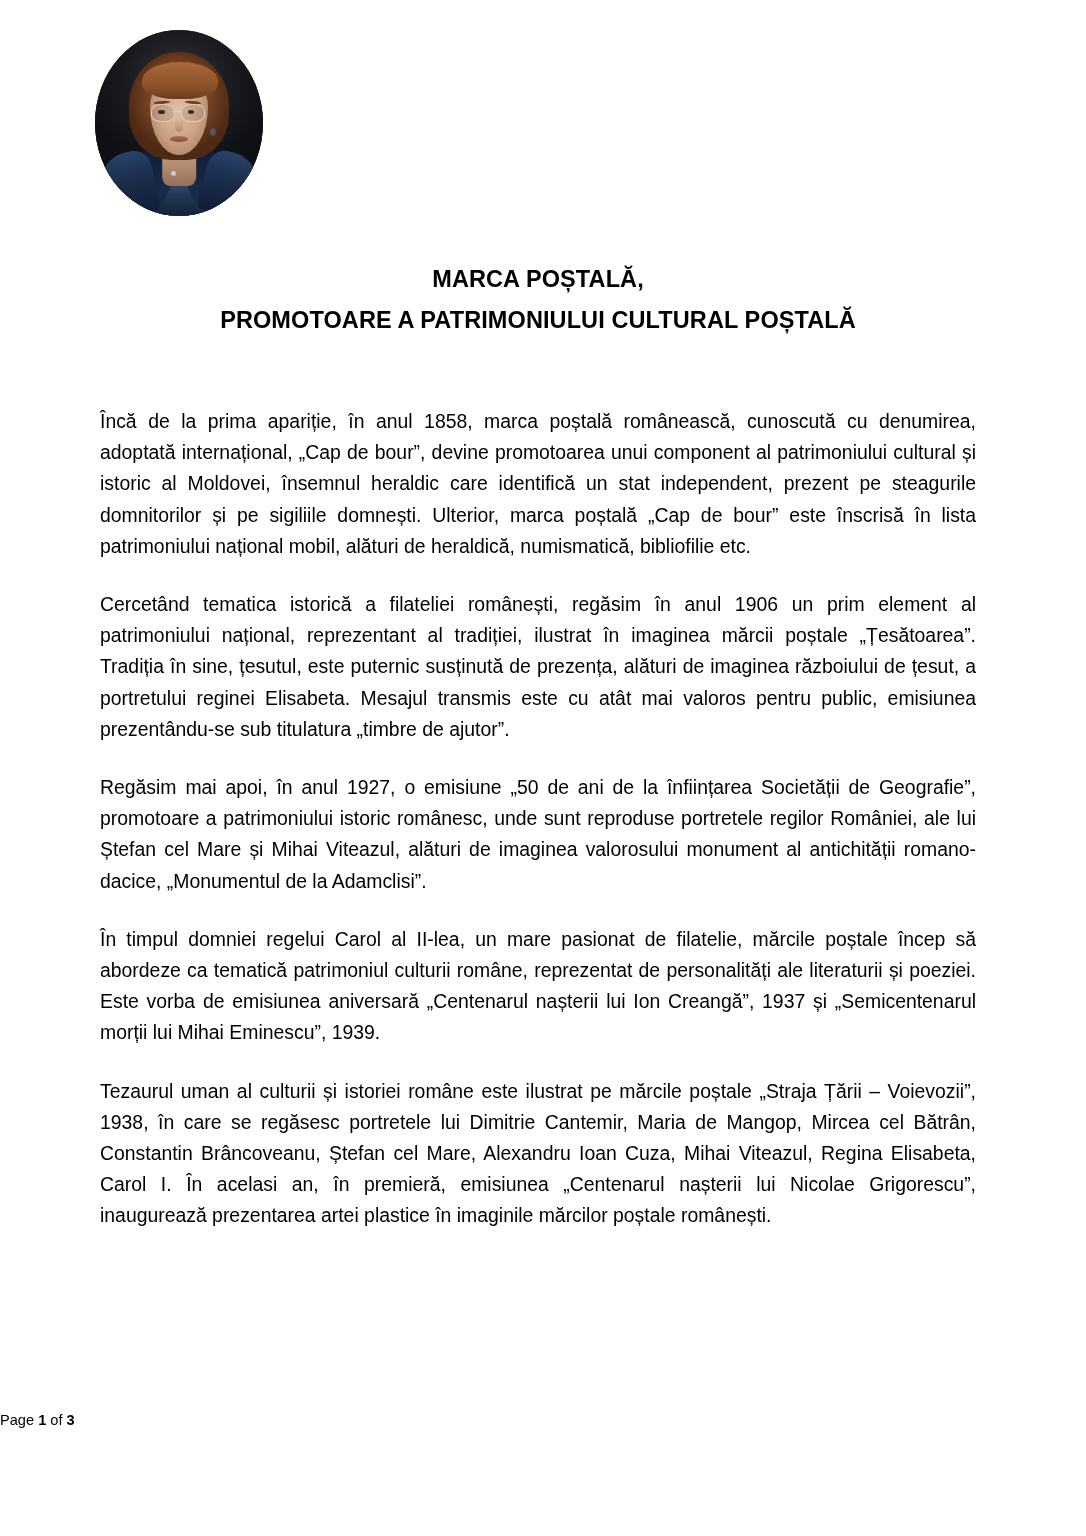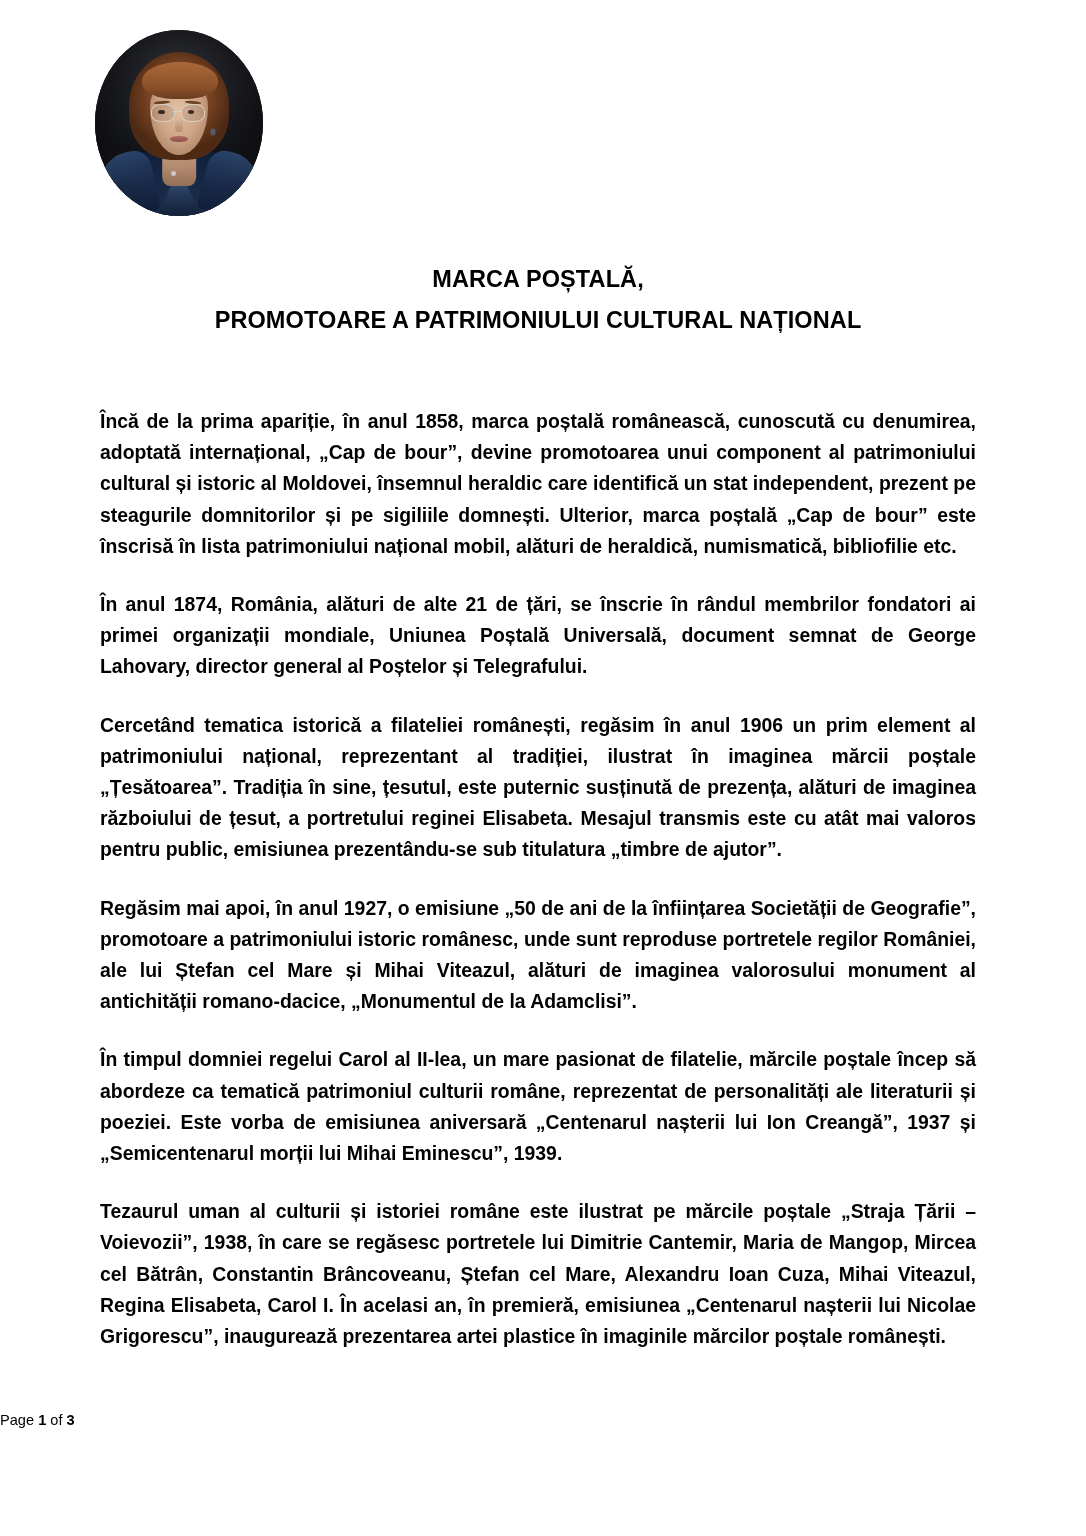--- a/index.html
+++ b/index.html
@@ -201,21 +201,20 @@
     top: 406px;
     width: 876px;
   }
   .body-text p {
     margin: 0 0 27px 0;
     font-size: 19.4px;
     line-height: 31.2px;
     text-align: justify;
     text-justify: inter-word;
     hyphens: none;
-    font-weight: bold;
   }
   .body-text p:last-child { margin-bottom: 12px; }
 
   
   .footer {
     position: absolute;
     left: 0;
     top: 1412px;
     width: 1086px;
     text-align: left;
@@ -250,26 +249,25 @@
       <div class="ph-nose"></div>
       <div class="ph-lips"></div>
       <div class="ph-earring"></div>
       <div class="ph-necklace"></div>
       <div class="ph-vignette"></div>
     </div>
   </div>
 
   <h1 class="doc-title">
     <span class="tline">MARCA POȘTALĂ,</span>
-    <span class="tline">PROMOTOARE A PATRIMONIULUI CULTURAL NAȚIONAL</span>
+    <span class="tline">PROMOTOARE A PATRIMONIULUI CULTURAL POȘTALĂ</span>
   </h1>
 
   <div class="body-text">
     <p>Încă de la prima apariție, în anul 1858, marca poștală românească, cunoscută cu denumirea, adoptată internațional, „Cap de bour”, devine promotoarea unui component al patrimoniului cultural și istoric al Moldovei, însemnul heraldic care identifică un stat independent, prezent pe steagurile domnitorilor și pe sigiliile domnești. Ulterior, marca poștală „Cap de bour” este înscrisă în lista patrimoniului național mobil, alături de heraldică, numismatică, bibliofilie etc.</p>
-    <p>În anul 1874, România, alături de alte 21 de țări, se înscrie în rândul membrilor fondatori ai primei organizații mondiale, Uniunea Poștală Universală, document semnat de George Lahovary, director general al Poștelor și Telegrafului.</p>
     <p>Cercetând tematica istorică a filateliei românești, regăsim în anul 1906 un prim element al patrimoniului național, reprezentant al tradiției, ilustrat în imaginea mărcii poștale „Țesătoarea”. Tradiția în sine, țesutul, este puternic susținută de prezența, alături de imaginea războiului de țesut, a portretului reginei Elisabeta. Mesajul transmis este cu atât mai valoros pentru public, emisiunea prezentându-se sub titulatura „timbre de ajutor”.</p>
     <p>Regăsim mai apoi, în anul 1927, o emisiune „50 de ani de la înființarea Societății de Geografie”, promotoare a patrimoniului istoric românesc, unde sunt reproduse portretele regilor României, ale lui Ștefan cel Mare și Mihai Viteazul, alături de imaginea valorosului monument al antichității romano-dacice, „Monumentul de la Adamclisi”.</p>
     <p>În timpul domniei regelui Carol al II-lea, un mare pasionat de filatelie, mărcile poștale încep să abordeze ca tematică patrimoniul culturii române, reprezentat de personalități ale literaturii și poeziei. Este vorba de emisiunea aniversară „Centenarul nașterii lui Ion Creangă”, 1937 și „Semicentenarul morții lui Mihai Eminescu”, 1939.</p>
     <p>Tezaurul uman al culturii și istoriei române este ilustrat pe mărcile poștale „Straja Țării – Voievozii”, 1938, în care se regăsesc portretele lui Dimitrie Cantemir, Maria de Mangop, Mircea cel Bătrân, Constantin Brâncoveanu, Ștefan cel Mare, Alexandru Ioan Cuza, Mihai Viteazul, Regina Elisabeta, Carol I. În acelasi an, în premieră, emisiunea „Centenarul nașterii lui Nicolae Grigorescu”, inaugurează prezentarea artei plastice în imaginile mărcilor poștale românești.</p>
   </div>
 
   <div class="footer">
     <span>Page </span><b>1</b><span> of </span><b>3</b>
   </div>
 

